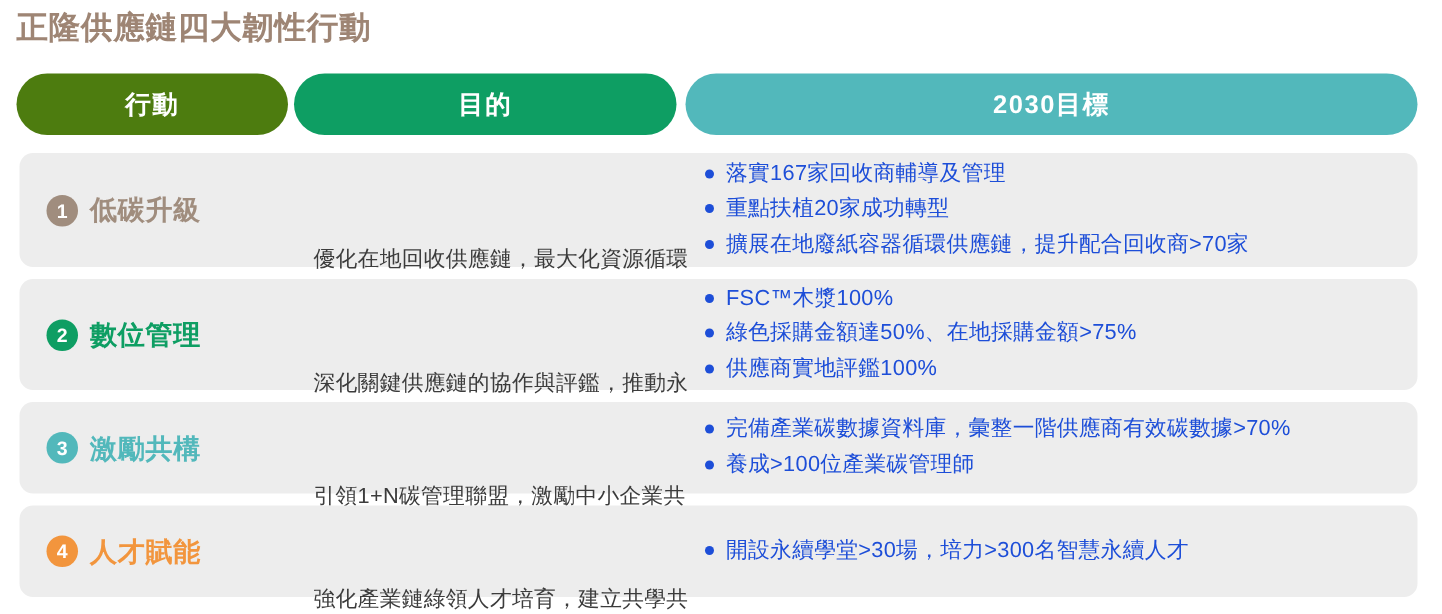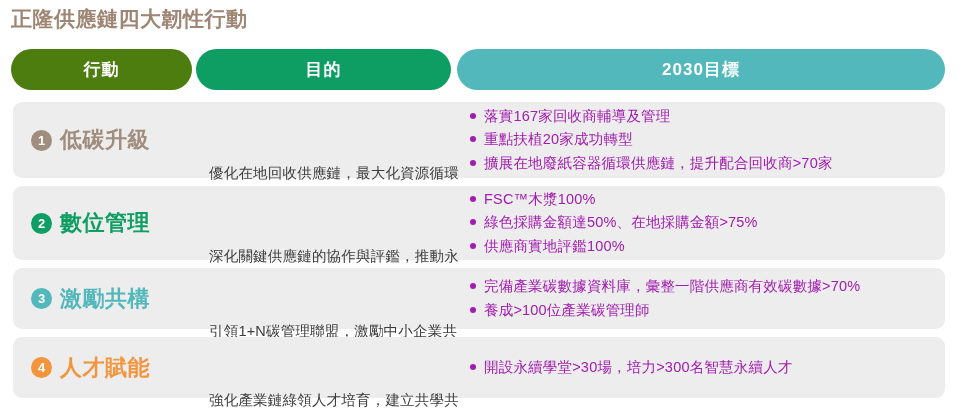--- a/index.html
+++ b/index.html
@@ -96,21 +96,21 @@
     color: #ffffff;
     font-size: 13px;
     font-weight: bold;
     display: flex;
     align-items: center;
     justify-content: center;
     line-height: 1;
   }
   .action-label {
     margin-left: 8px;
-    font-size: 22px;
+    font-size: 18px;
     font-weight: bold;
     white-space: nowrap;
     letter-spacing: 0.5px;
   }
 
   
   .cell-purpose {
     position: absolute;
     left: 196px;
     top: 0;
@@ -142,21 +142,21 @@
   .bullet-list {
     list-style: none;
     margin: 0;
     padding: 0;
     width: 100%;
   }
   .bullet-list li {
     position: relative;
     padding-left: 14px;
     font-size: 14.5px;
-    color: #a21caf;
+    color: #1d4ed8;
     line-height: 1.62;
     letter-spacing: 0.2px;
     white-space: nowrap;
   }
   .bullet-list li::before {
     content: "";
     position: absolute;
     left: 0;
     top: 8px;
     width: 6px;

